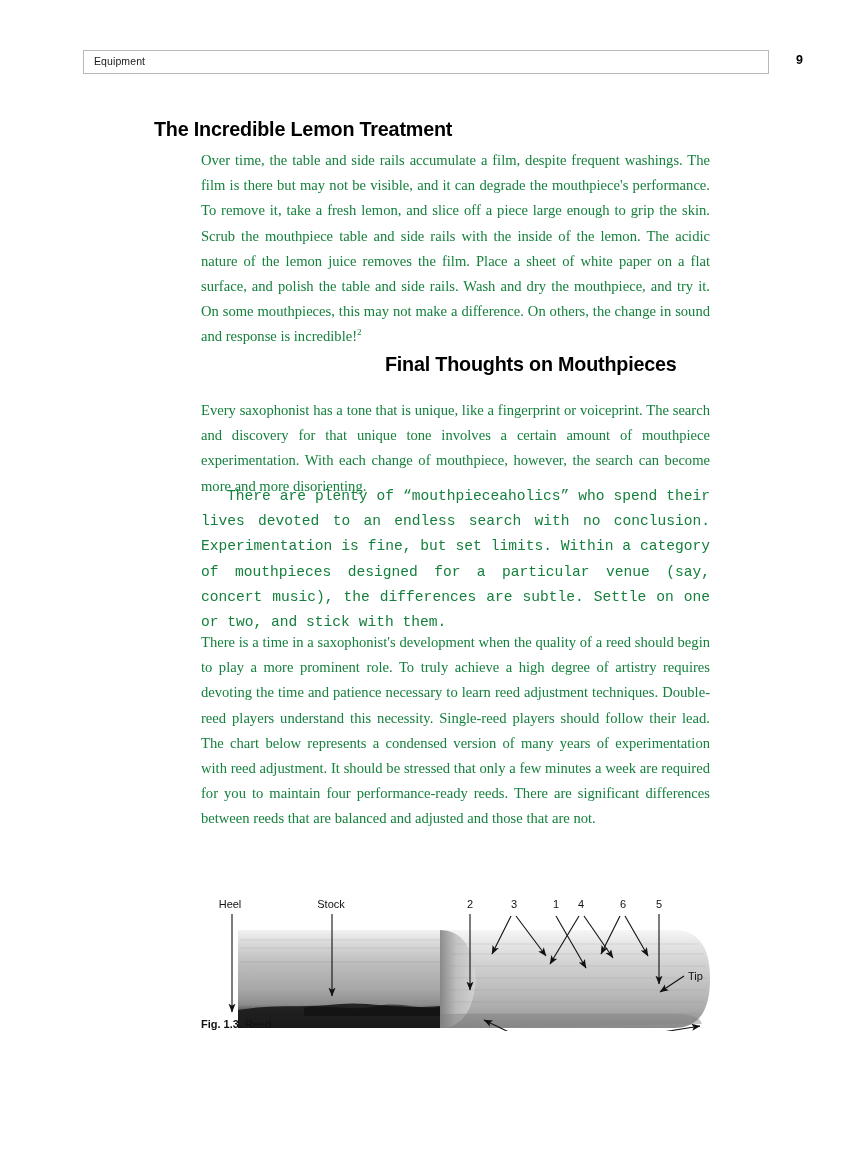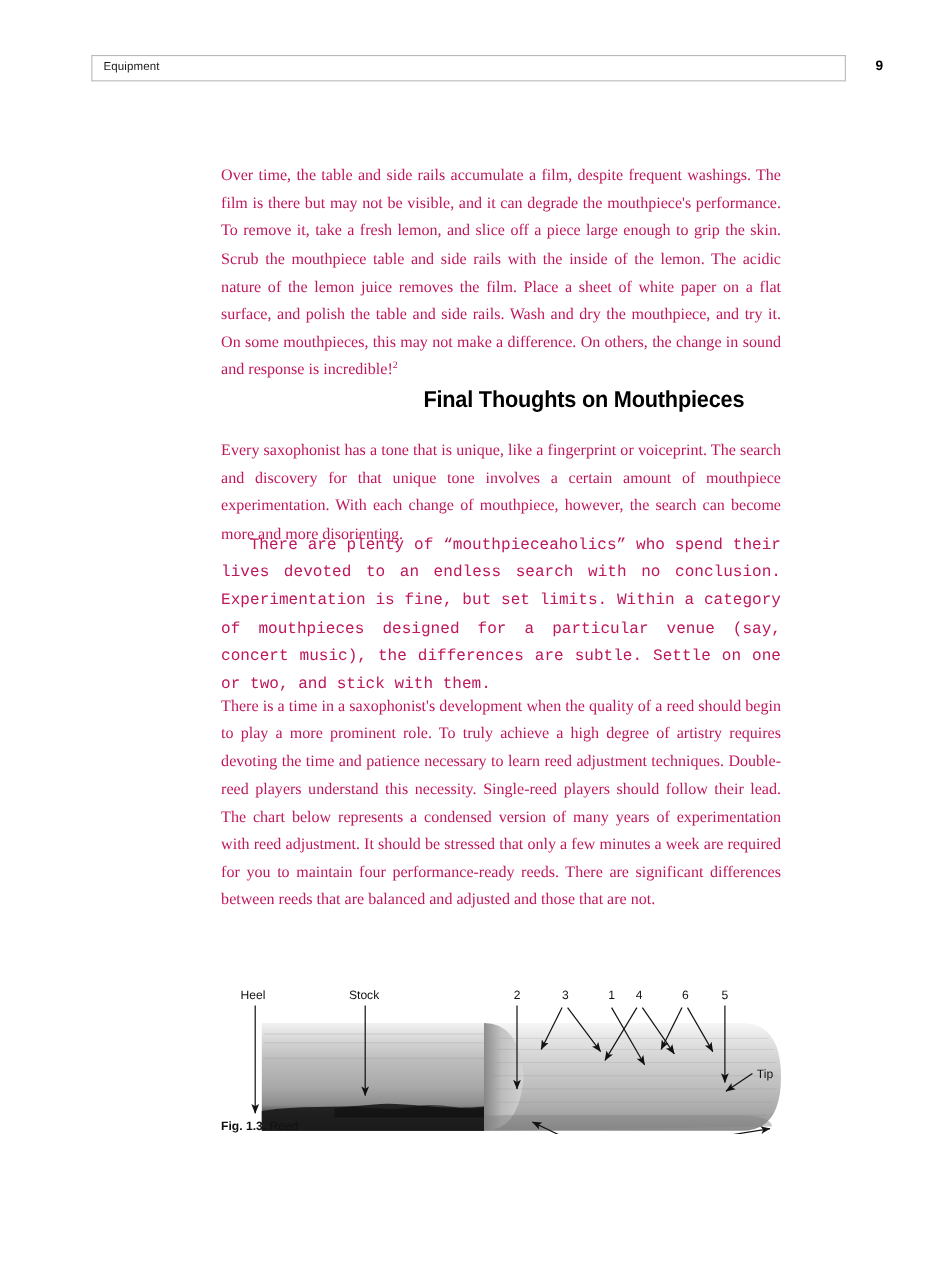--- a/index.html
+++ b/index.html
@@ -75,21 +75,21 @@
     color: #000000;
     transform: scaleX(0.96);
     transform-origin: left center;
   }
   p.body {
     margin: 0;
     padding-left: 47px;
     font-family: "Liberation Serif", serif;
     font-size: 14.6px;
     line-height: 25.2px;
-    color: #be185d;
+    color: #15803d;
     text-align: justify;
     text-justify: inter-word;
   }
   p.body.indent { text-indent: 26px; font-family: Liberation Mono, monospace; }
   p.body.noindent { text-indent: 0; }
   sup.fn {
     font-size: 9px;
     vertical-align: super;
     line-height: 0;
   }
@@ -133,20 +133,23 @@
 </style>
 </head>
 <body>
 
 <div class="page">
 
   <div class="header-rule"></div>
   <div class="header-label">Equipment</div>
   <div class="page-number">9</div>
 
+  <div class="col" style="top:117px;">
+    <h2 class="head-sub">The Incredible Lemon Treatment</h2>
+  </div>
   <div class="col" style="top:148px;">
     <p class="body noindent"><span>Over time, the table and side rails accumulate a film, despite frequent washings. The film is there but may not be visible, and it can degrade the mouthpiece's performance. To remove it, take a fresh lemon, and slice off a piece large enough to grip the skin. Scrub the mouthpiece table and side rails with the inside of the lemon. The acidic nature of the lemon juice removes the film. Place a sheet of white paper on a flat surface, and polish the table and side rails. Wash and dry the mouthpiece, and try it. On some mouthpieces, this may not make a difference. On others, the change in sound and response is incredible!</span><sup class="fn">2</sup></p>
   </div>
 
   <div class="col" style="top:352px;text-align:right;">
     <h2 class="head-sub">Final Thoughts on Mouthpieces</h2>
   </div>
   <div class="col" style="top:398px;">
     <p class="body noindent">Every saxophonist has a tone that is unique, like a fingerprint or voiceprint. The search and discovery for that unique tone involves a certain amount of mouthpiece experimentation. With each change of mouthpiece, however, the search can become more and more disorienting.</p>
   </div>

